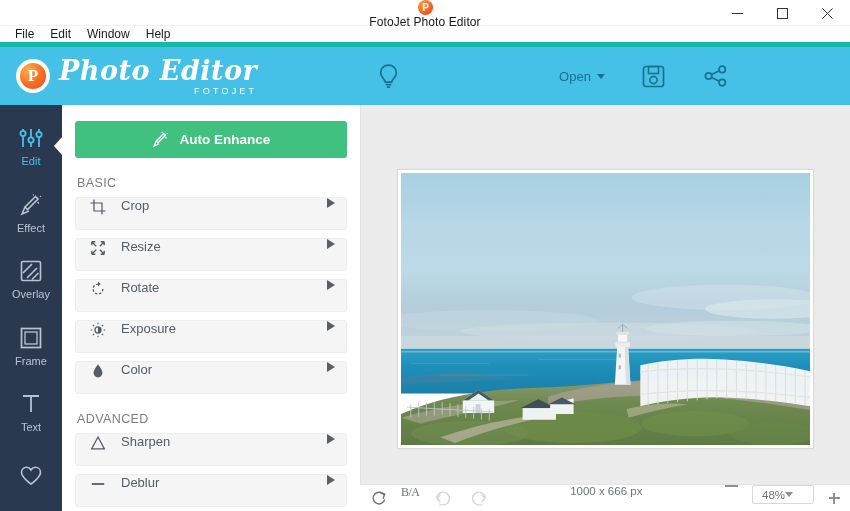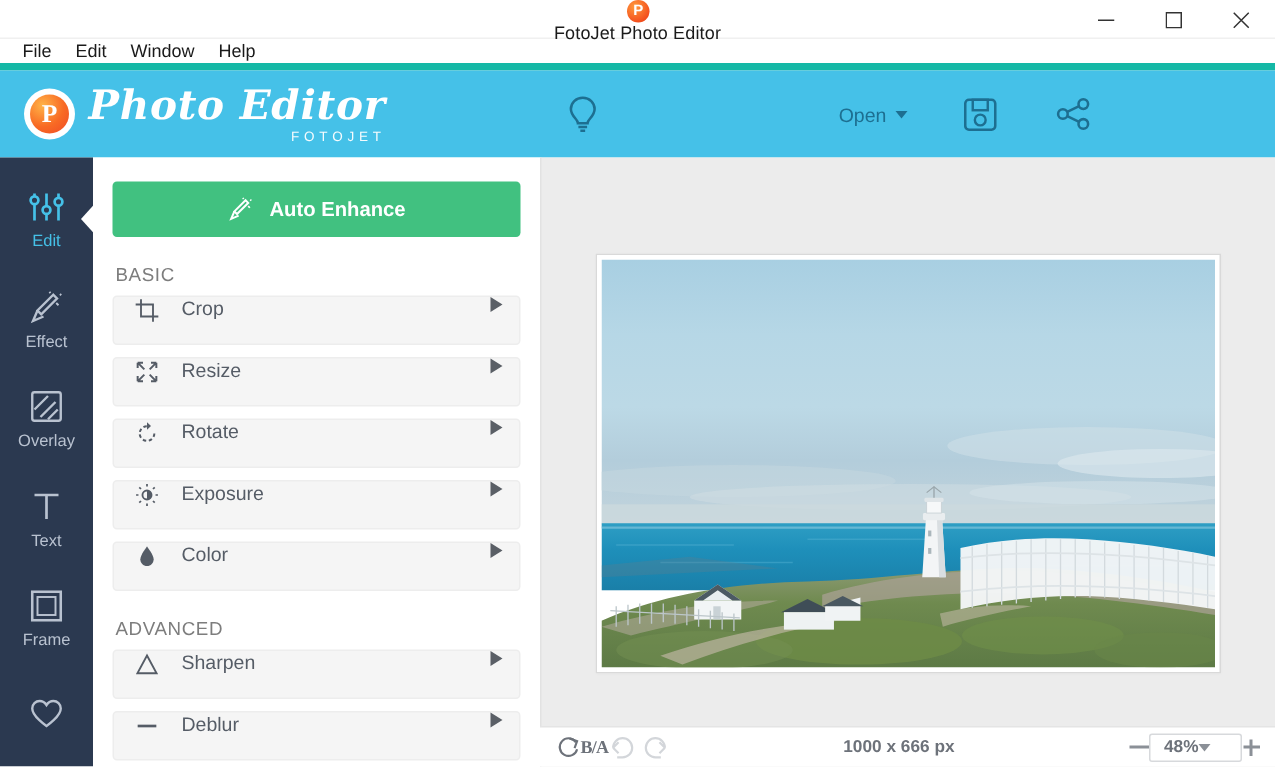--- a/index.html
+++ b/index.html
@@ -149,21 +149,21 @@
   .photo-frame {
     width: 417px; height: 280px; background: #fff; border: 1px solid #d9d9d9;
     padding: 3px; box-shadow: 0 0 2px rgba(0,0,0,.06);
   }
   .photo { width: 100%; height: 100%; display: block; }
 
   
   .bottombar {
     position: absolute; left: 360px; right: 0; bottom: 0; height: 27px;
     background: #ffffff; border-top: 1px solid #e4e4e4;
-    display: flex; align-items: center; padding: 0 10px; gap: 0; font-weight: bold;
+    display: flex; padding: 0 10px; gap: 14px;
   }
   .bb-ico { color: #6d727a; display: flex; align-items: center; cursor: pointer; }
   .bb-ico.disabled { color: #d3d6da; cursor: default; }
   .bb-ba {
     font-size: 12px; color: #6d727a; cursor: pointer; letter-spacing: -.5px;
     font-family: "Liberation Serif", serif;
   }
   .bb-spacer { flex: 1; }
   .bb-dims { font-size: 11.5px; color: #6d727a; }
   .bb-minus {
@@ -306,34 +306,34 @@
             <rect x="2.5" y="1.5" width="19" height="19" rx="1.5" fill="none" stroke="currentColor" stroke-width="1.6"></rect>
             <path d="M4,13 L13,4 M8,18 L18,8 M13,19.5 L19.5,13" stroke="currentColor" stroke-width="1.6" fill="none"></path>
           </svg>
         </span>
         <span class="nav-label">Overlay</span>
       </div>
 
       <div class="nav-item">
         <span class="nav-ico">
           <svg width="24" height="22" viewBox="0 0 24 22">
-            <path d="M4,3 L20,3 M12,3 L12,19" stroke="currentColor" stroke-width="1.8" fill="none"></path>
-          </svg>
-        </span>
-        <span class="nav-label">Text</span>
+            <rect x="2.5" y="1.5" width="19" height="19" fill="none" stroke="currentColor" stroke-width="1.7"></rect>
+            <rect x="6" y="5" width="12" height="12" fill="none" stroke="currentColor" stroke-width="1.3"></rect>
+          </svg>
+        </span>
+        <span class="nav-label">Frame</span>
       </div>
 
       <div class="nav-item">
         <span class="nav-ico">
           <svg width="24" height="22" viewBox="0 0 24 22">
-            <rect x="2.5" y="1.5" width="19" height="19" fill="none" stroke="currentColor" stroke-width="1.7"></rect>
-            <rect x="6" y="5" width="12" height="12" fill="none" stroke="currentColor" stroke-width="1.3"></rect>
-          </svg>
-        </span>
-        <span class="nav-label">Frame</span>
+            <path d="M4,3 L20,3 M12,3 L12,19" stroke="currentColor" stroke-width="1.8" fill="none"></path>
+          </svg>
+        </span>
+        <span class="nav-label">Text</span>
       </div>
 
       <div class="nav-item">
         <span class="nav-ico">
           <svg width="24" height="22" viewBox="0 0 24 22">
             <path d="M12,19 C12,19 2.5,12.6 2.5,7.3 C2.5,4.4 4.8,2.3 7.4,2.3 C9.3,2.3 11,3.4 12,5 C13,3.4 14.7,2.3 16.6,2.3 C19.2,2.3 21.5,4.4 21.5,7.3 C21.5,12.6 12,19 12,19 Z" fill="none" stroke="currentColor" stroke-width="1.6"></path>
           </svg>
         </span>
         <span class="nav-label"></span>
       </div>

